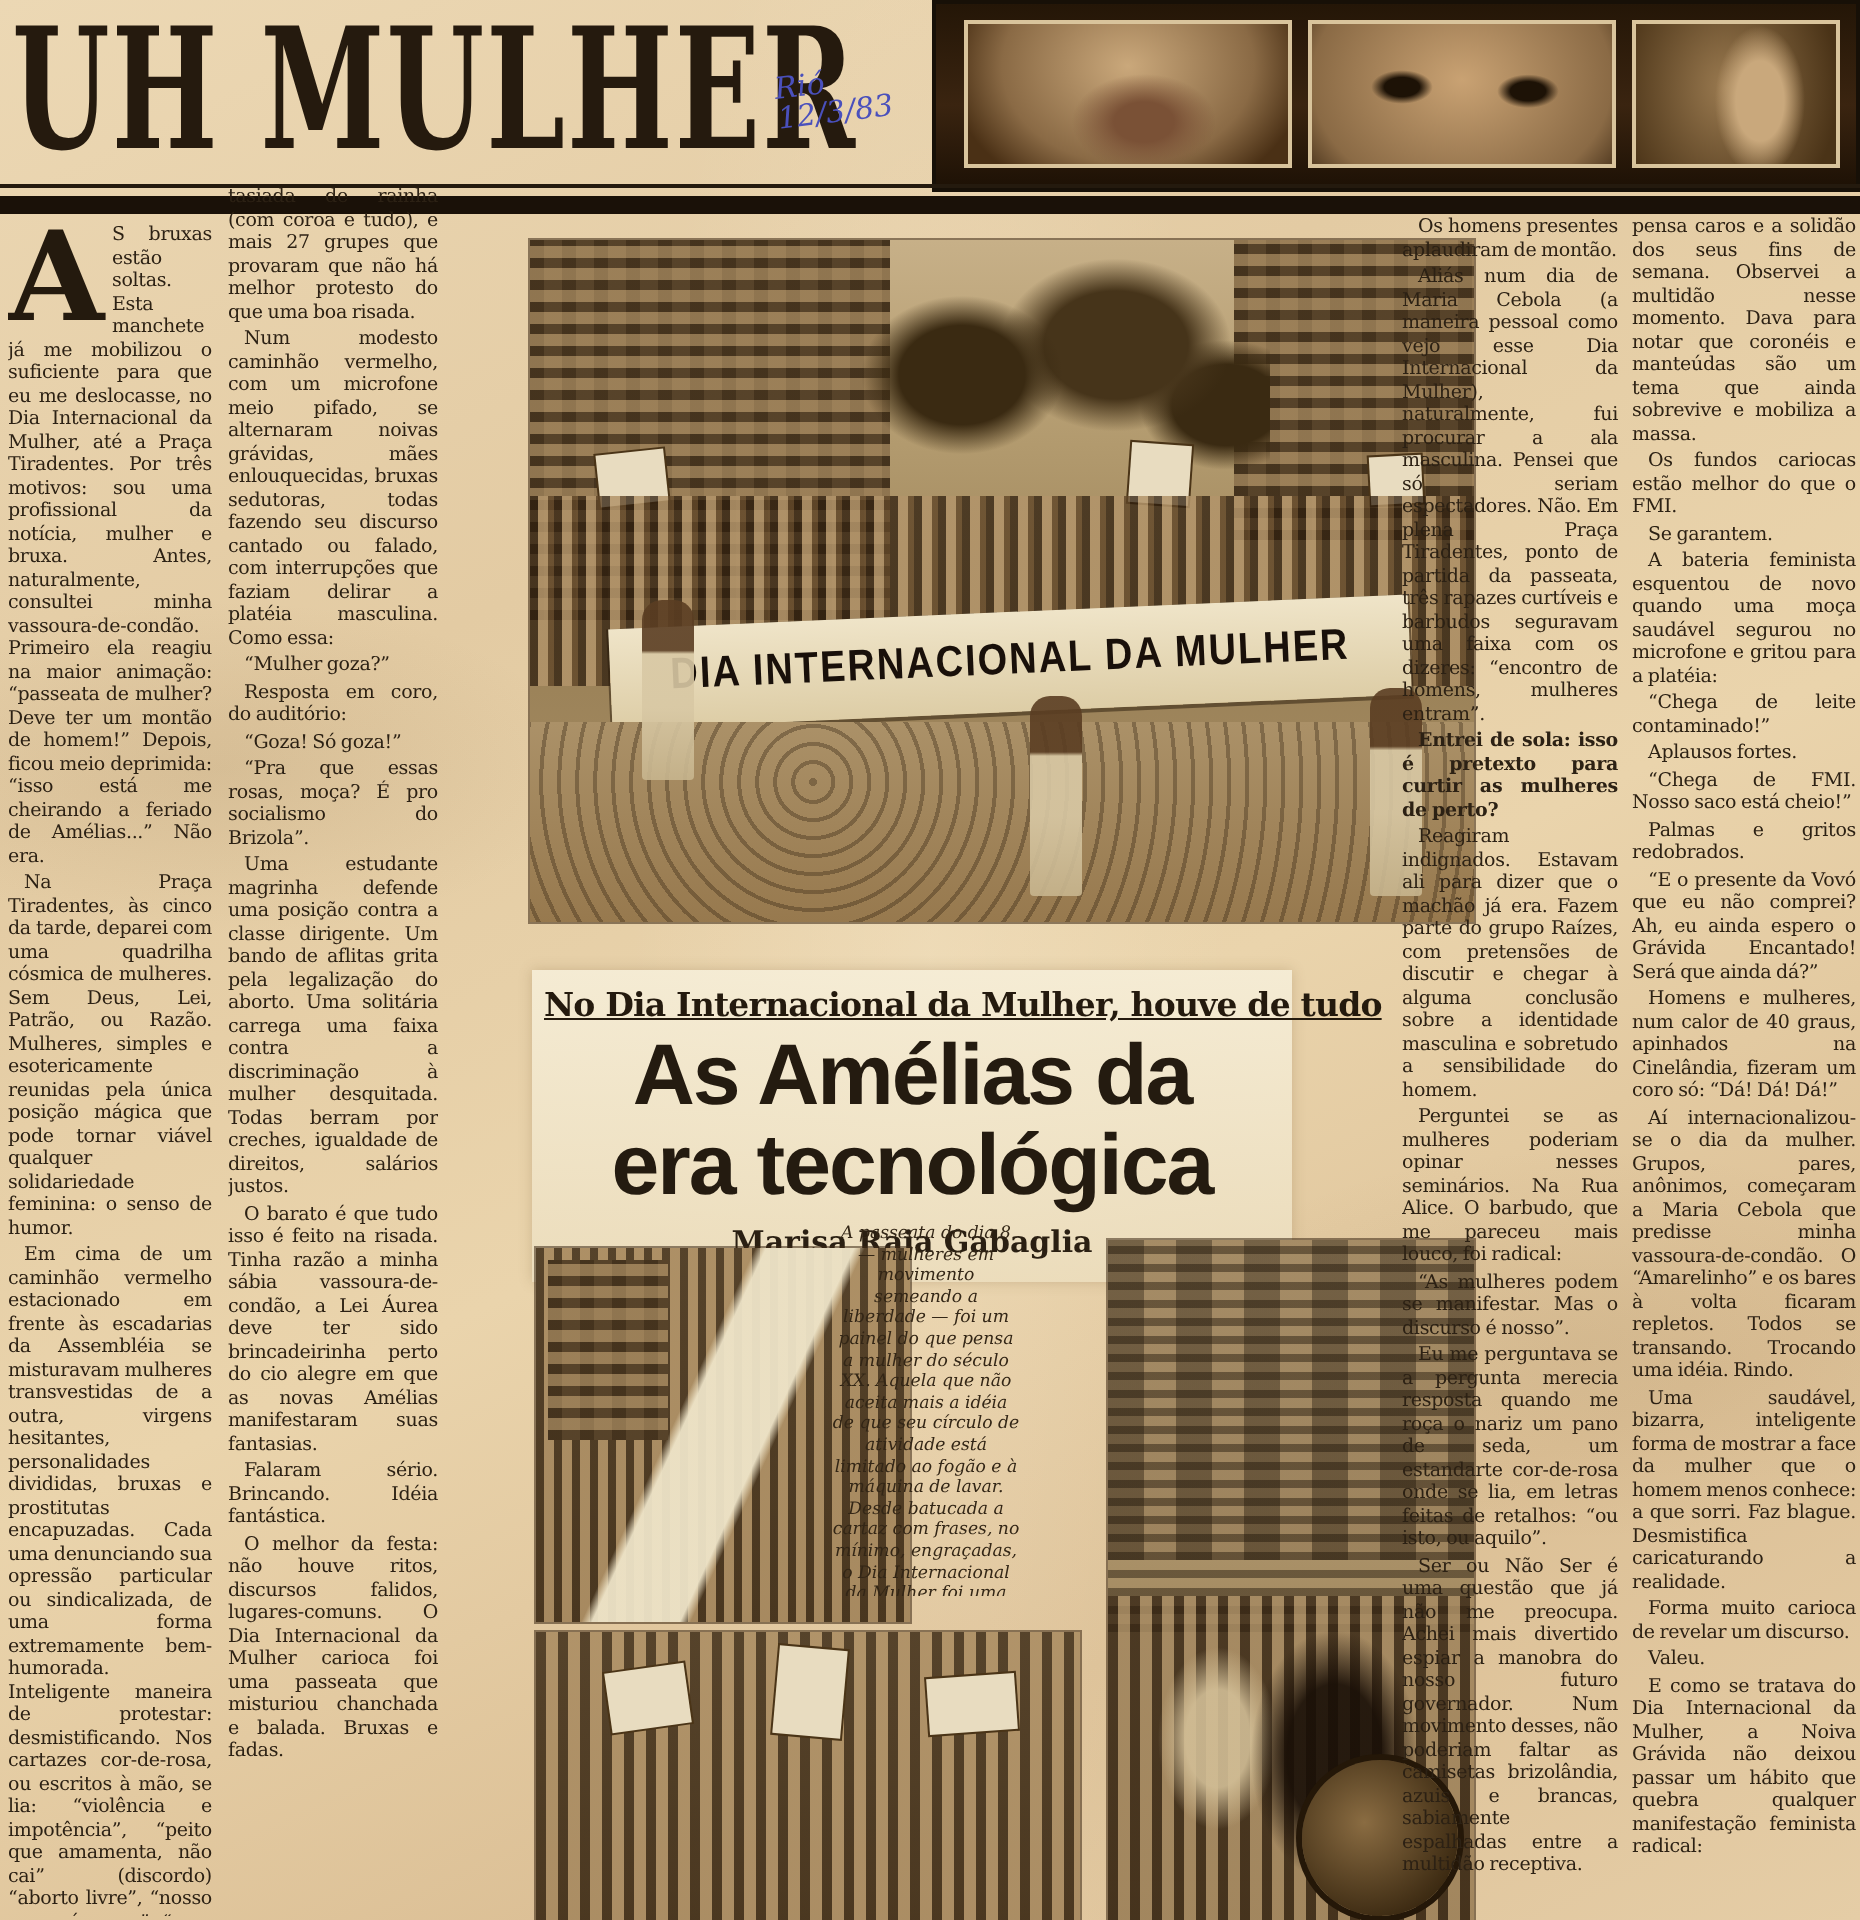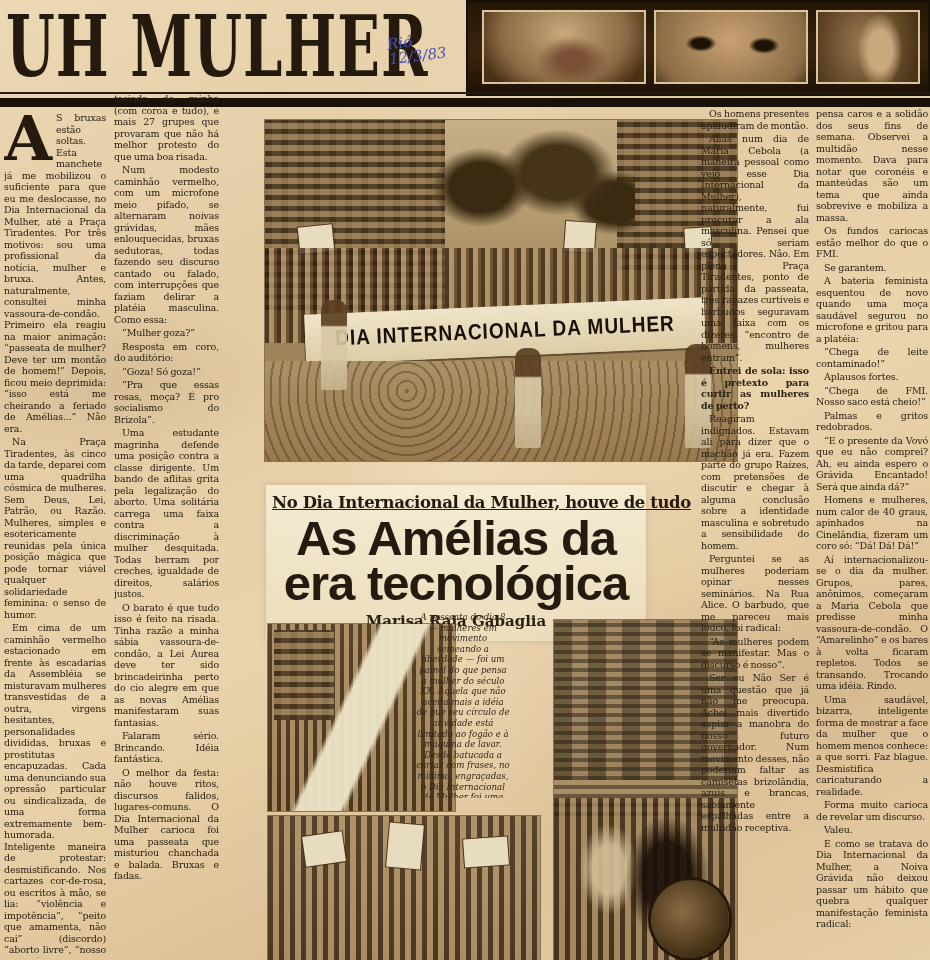--- a/index.html
+++ b/index.html
@@ -74,21 +74,21 @@
        linear-gradient(180deg,#ab9168,#97794e);}
   .marcher{position:absolute;width:26px;height:90px;border-radius:10px 10px 2px 2px;
        background:linear-gradient(180deg,#5a3d22 28%, #d8c8a4 30% 60%, #c7b58e 100%);opacity:.9;}
   
   .headline-box{position:absolute;left:266px;top:450px;width:380px;height:156px;
        background:linear-gradient(180deg,rgba(246,238,216,.9),rgba(236,222,190,.85));
        box-shadow:0 0 6px rgba(120,90,50,.25);margin-top:35px;}
   .kicker{margin:8px 6px 0 6px;font-size:16.5px;font-weight:bold;color:#241a0e;
        text-decoration:underline;white-space:nowrap;letter-spacing:-0.4px;}
   .headline{margin-top:4px;text-align:center;font-family:"Liberation Sans",sans-serif;
-       font-weight:bold;font-size:49px;line-height:45px;color:#241b10;letter-spacing:-1px;}
+       font-weight:bold;font-size:43px;line-height:45px;color:#241b10;letter-spacing:-1px;}
   .byline{margin-top:6px;text-align:center;font-weight:bold;font-size:15px;color:#2a1f12;}
   
   .photoA{left:228px;top:608px;width:187px;height:187px;background:
        linear-gradient(115deg, transparent 40%, rgba(238,228,200,.95) 42% 58%, transparent 60%),
        repeating-linear-gradient(90deg, rgba(46,30,14,.7) 0 4px, rgba(172,142,100,.85) 4px 9px),
        linear-gradient(180deg,#b49a6e,#8a7048);}
   .photoA .bldtex{position:absolute;left:6px;top:6px;width:60px;height:90px;}
   .photoB{left:514px;top:604px;width:183px;height:356px;background:linear-gradient(180deg,#c2aa80,#8a7048);}
   .photoB .sky{position:absolute;inset:0 0 55% 0;background:
        repeating-linear-gradient(90deg, rgba(40,26,12,.5) 0 18px, rgba(150,124,88,.65) 18px 34px);}
@@ -188,20 +188,21 @@
     <div class="sign sg3" style="position:absolute;"></div>
   </figure>
 
   <section class="col col5">
       <p class="para">Os homens presentes aplaudiram de montão.</p>
       <p class="para">Aliás num dia de Maria Cebola (a maneira pessoal como vejo esse Dia Internacional da Mulher), naturalmente, fui procurar a ala masculina. Pensei que só seriam espectadores. Não. Em plena Praça Tiradentes, ponto de partida da passeata, três rapazes curtíveis e barbudos seguravam uma faixa com os dizeres: “encontro de homens, mulheres entram”.</p>
       <p class="para bold">Entrei de sola: isso é pretexto para curtir as mulheres de perto?</p>
       <p class="para">Reagiram indignados. Estavam ali para dizer que o machão já era. Fazem parte do grupo Raízes, com pretensões de discutir e chegar à alguma conclusão sobre a identidade masculina e sobretudo a sensibilidade do homem.</p>
       <p class="para">Perguntei se as mulheres poderiam opinar nesses seminários. Na Rua Alice. O barbudo, que me pareceu mais louco, foi radical:</p>
       <p class="para">“As mulheres podem se manifestar. Mas o discurso é nosso”.</p>
+      <p class="para">Eu me perguntava se a pergunta merecia resposta quando me roça o nariz um pano de seda, um estandarte cor-de-rosa onde se lia, em letras feitas de retalhos: “ou isto, ou aquilo”.</p>
       <p class="para">Ser ou Não Ser é uma questão que já não me preocupa. Achei mais divertido espiar a manobra do nosso futuro governador. Num movimento desses, não poderiam faltar as camisetas brizolândia, azuis e brancas, sabiamente espalhadas entre a multidão receptiva.</p>
     </section>
   <section class="col col6">
       <p class="para noindent">pensa caros e a solidão dos seus fins de semana. Observei a multidão nesse momento. Dava para notar que coronéis e manteúdas são um tema que ainda sobrevive e mobiliza a massa.</p>
       <p class="para">Os fundos cariocas estão melhor do que o FMI.</p>
       <p class="para">Se garantem.</p>
       <p class="para">A bateria feminista esquentou de novo quando uma moça saudável segurou no microfone e gritou para a platéia:</p>
       <p class="para">“Chega de leite contaminado!”</p>
       <p class="para">Aplausos fortes.</p>
       <p class="para">“Chega de FMI. Nosso saco está cheio!”</p>

